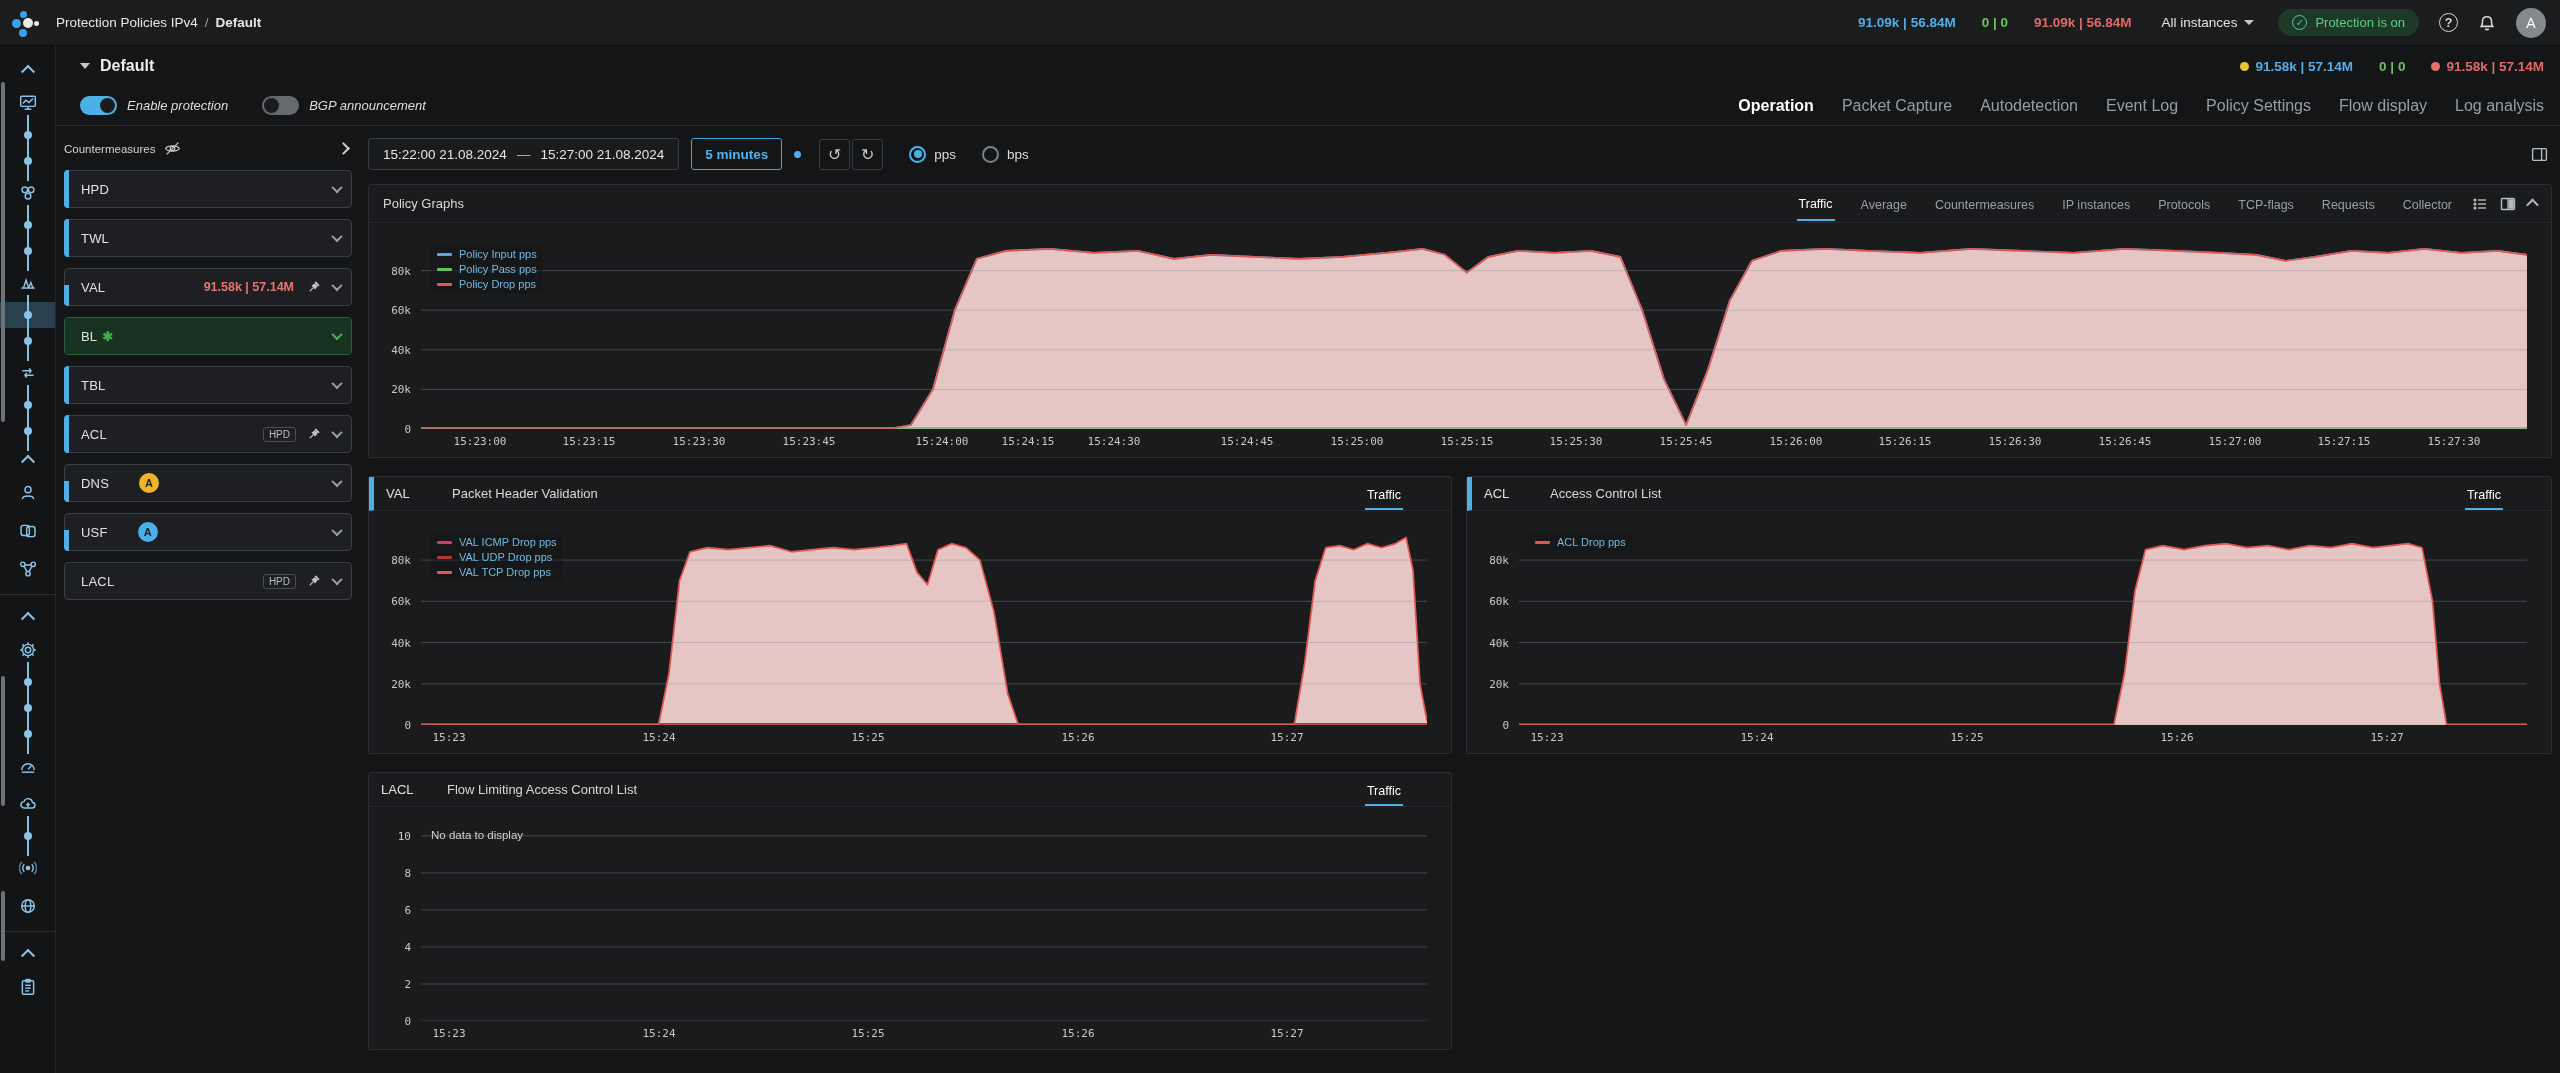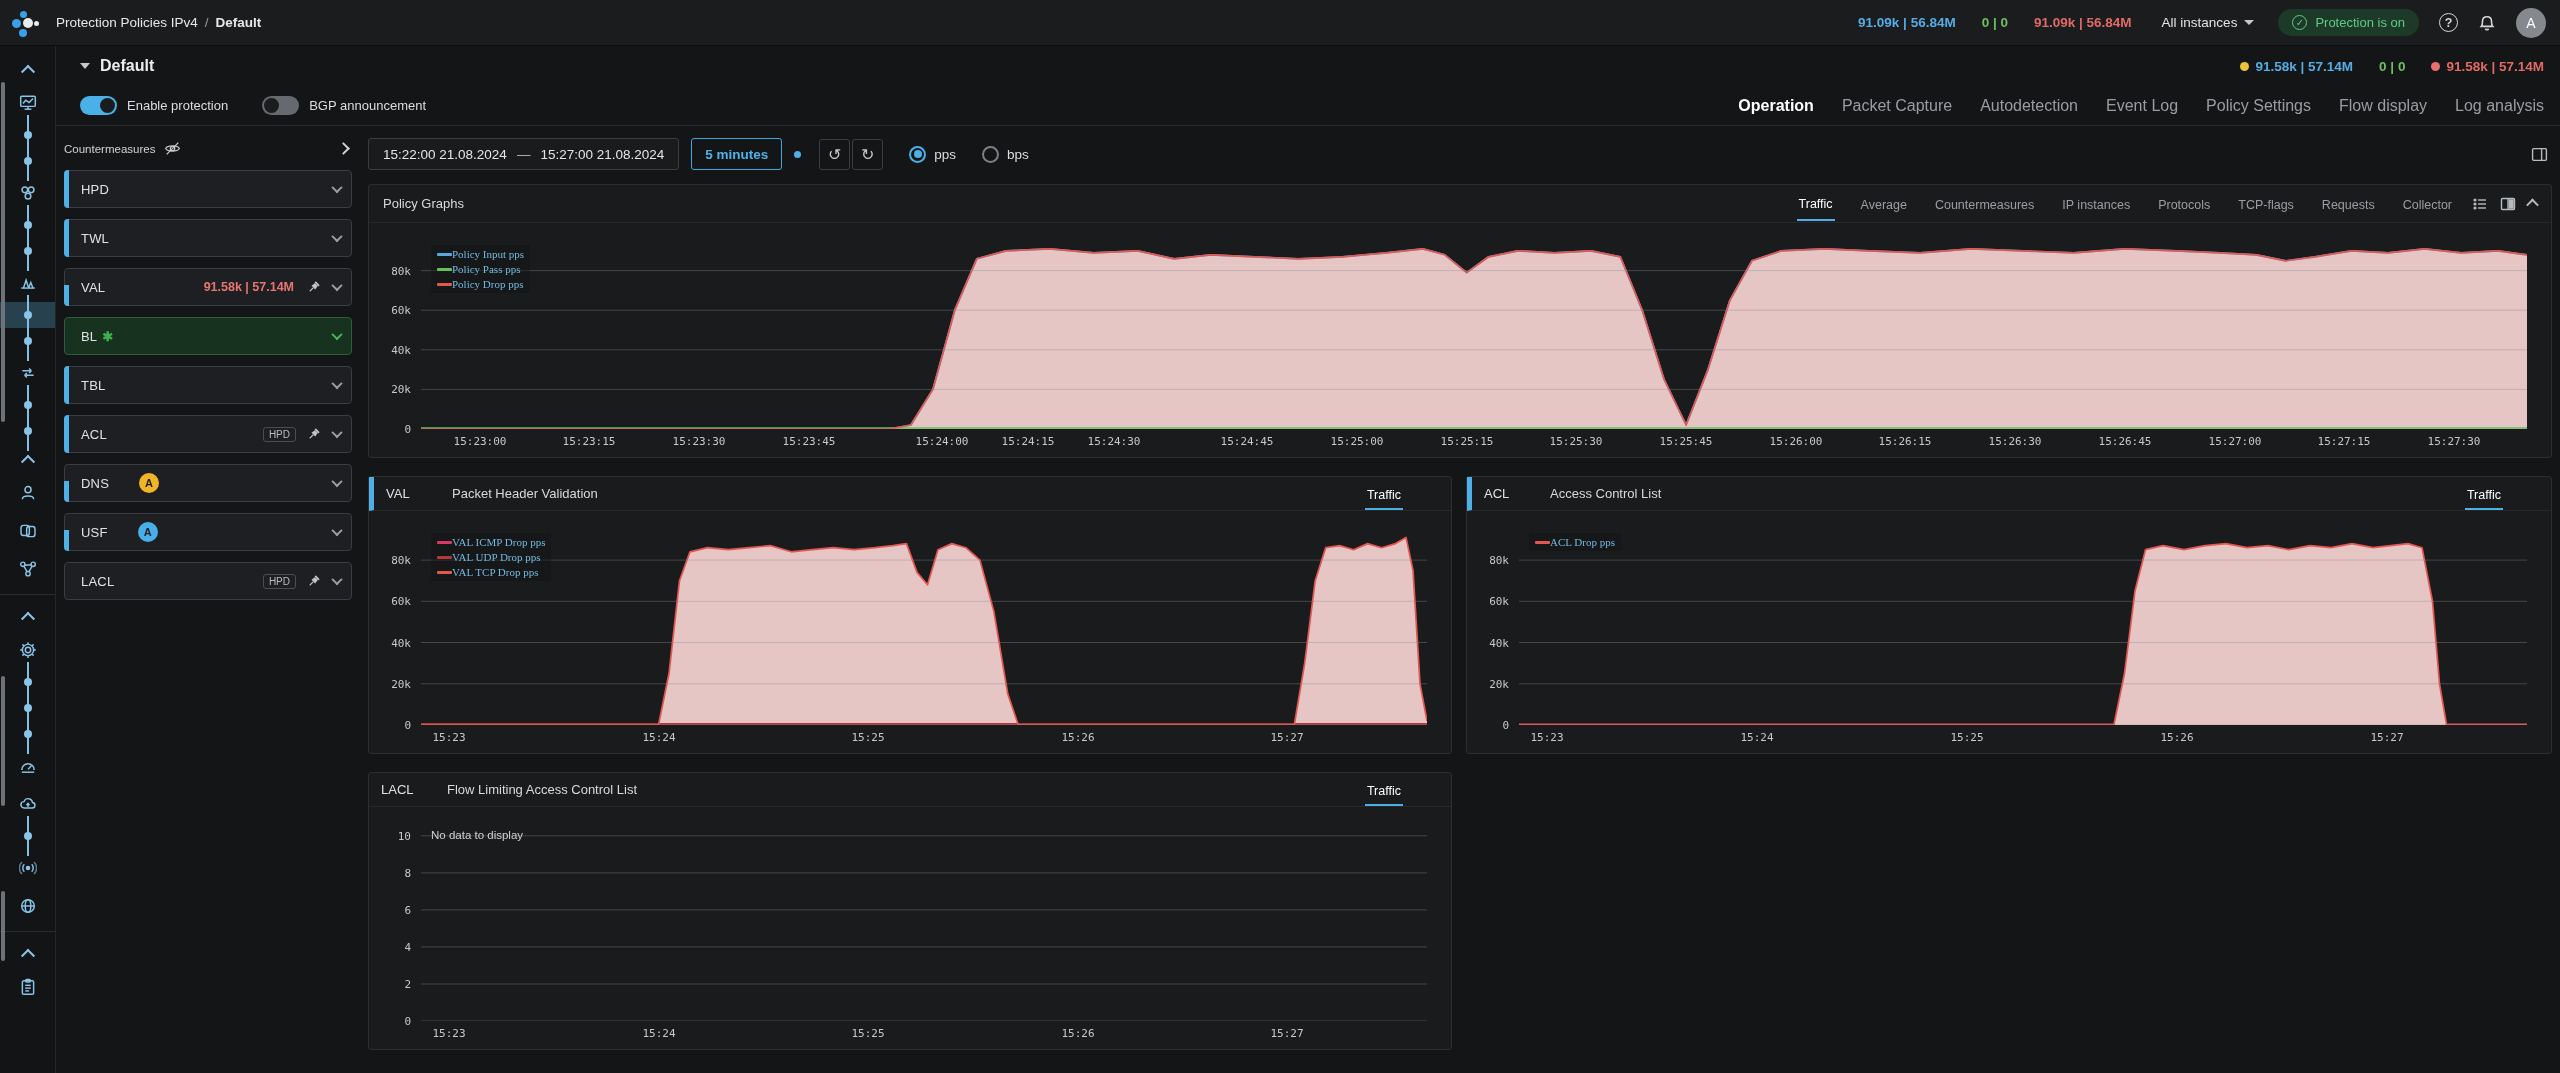--- a/index.html
+++ b/index.html
@@ -44,21 +44,21 @@
   .rail-chev { width:10px; height:10px; border-left:2px solid #8ac4e8; border-top:2px solid #8ac4e8; transform:rotate(45deg) translate(2px,2px); }
   .rail svg { stroke:#8ac4e8; fill:none; stroke-width:1.3; }
   .rail-scroll { position:absolute; left:1px; width:4px; background:#6f7377; border-radius:2px; z-index:2;}
 
   
   .main { margin-left:56px; }
   .header2 { height:40px; display:flex; align-items:center; padding:0 16px 0 24px; }
   .h2-caret { width:0;height:0;border-left:5px solid transparent;border-right:5px solid transparent;border-top:6px solid #c7c9cb; margin-right:10px; cursor:pointer;}
   .policy-title { font-size:16px; font-weight:bold; color:#eceded; }
   .row3 { height:40px; display:flex; align-items:center; padding:0 16px 0 24px; border-bottom:1px solid #28292c; }
-  .toggle-group { display:flex; align-items:center; gap:10px; margin-right:34px; cursor:pointer;}
+  .toggle-group { display:flex; align-items:center; gap:10px; margin-right:34px; cursor:pointer;font-style:italic;}
   .toggle { width:37px; height:19px; border-radius:10px; position:relative; }
   .toggle.on { background:#4ab1e8; } .toggle.off { background:#66696d; }
   .toggle .knob { position:absolute; top:2px; width:15px; height:15px; border-radius:50%; background:#1b1c1e; }
   .toggle.on .knob { right:2px; } .toggle.off .knob { left:2px; }
   .toggle-label { font-size:13px; color:#dcdddf; }
   .tabs { display:flex; gap:28px; }
   .tab { font-size:16px; color:#999da1; cursor:pointer; white-space:nowrap; }
   .tab.active { color:#ffffff; font-weight:bold; }
 
   .workspace { display:flex; align-items:flex-start; }
@@ -119,21 +119,21 @@
   .chev-up { width:9px; height:9px; border-left:2px solid #b9bcbf; border-top:2px solid #b9bcbf; transform:rotate(45deg) translate(1px,1px); cursor:pointer;}
 
   .chart { position:relative; margin:14px 12px 4px 8px; padding:0 12px 0 44px; }
   .chart .plot { position:relative; height:192px; width:100%; }
   .chart.sm .plot { height:200px; }
   .chart .xlabels { position:relative; height:24px; font-family:"DejaVu Sans Mono", monospace; font-size:11px; color:#c7c8c9;}
   .chart .xlabels span { position:absolute; top:6px; transform:translateX(-50%); white-space:nowrap;}
   .chart .ylabels { position:absolute; left:0; top:0; width:38px; bottom:24px; font-family:"DejaVu Sans Mono", monospace; font-size:11px; color:#c7c8c9;}
   .chart .ylabels span { position:absolute; right:4px; }
   .legend { position:absolute; left:54px; top:8px; display:flex; flex-direction:column; gap:3px; background:rgba(20,21,23,0.45); padding:3px 6px; }
-  .lg-item { display:flex; align-items:center; cursor:pointer;font-family:Liberation Serif, serif;}
+  .lg-item { display:flex; align-items:center; gap:7px; cursor:pointer;}
   .lg-item .sw { width:15px; height:3px; border-radius:1px; }
   .lg-lab { font-size:11px; color:#74b9df; }
   .nodata { position:absolute; left:54px; top:8px; font-size:11.5px; color:#d0d1d2; }
 
   .cards-row { display:flex; gap:14px; margin-top:18px; }
   .card-lg { flex:0 0 1084px; }
   .card-grow { flex:1; min-width:0;}
   .card-head { height:34px; display:flex; align-items:center; border-bottom:1px solid #26282b; padding-right:48px;}
   .card-head.accent { border-left:5px solid #4fb0e8; }
   .card-code { font-size:13px; color:#e0e1e2; margin-left:12px; min-width:52px; }

